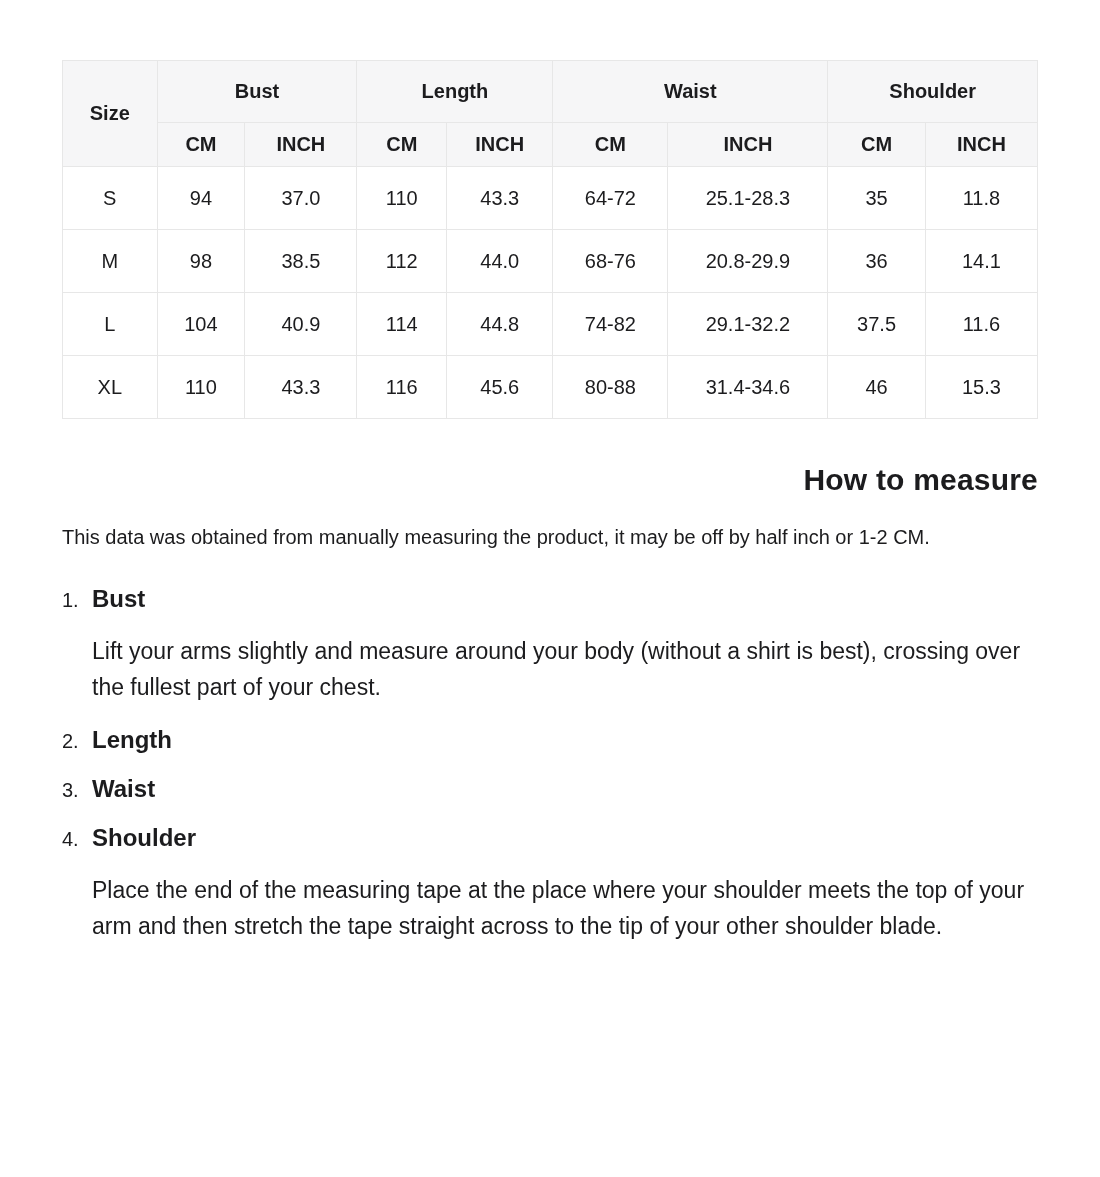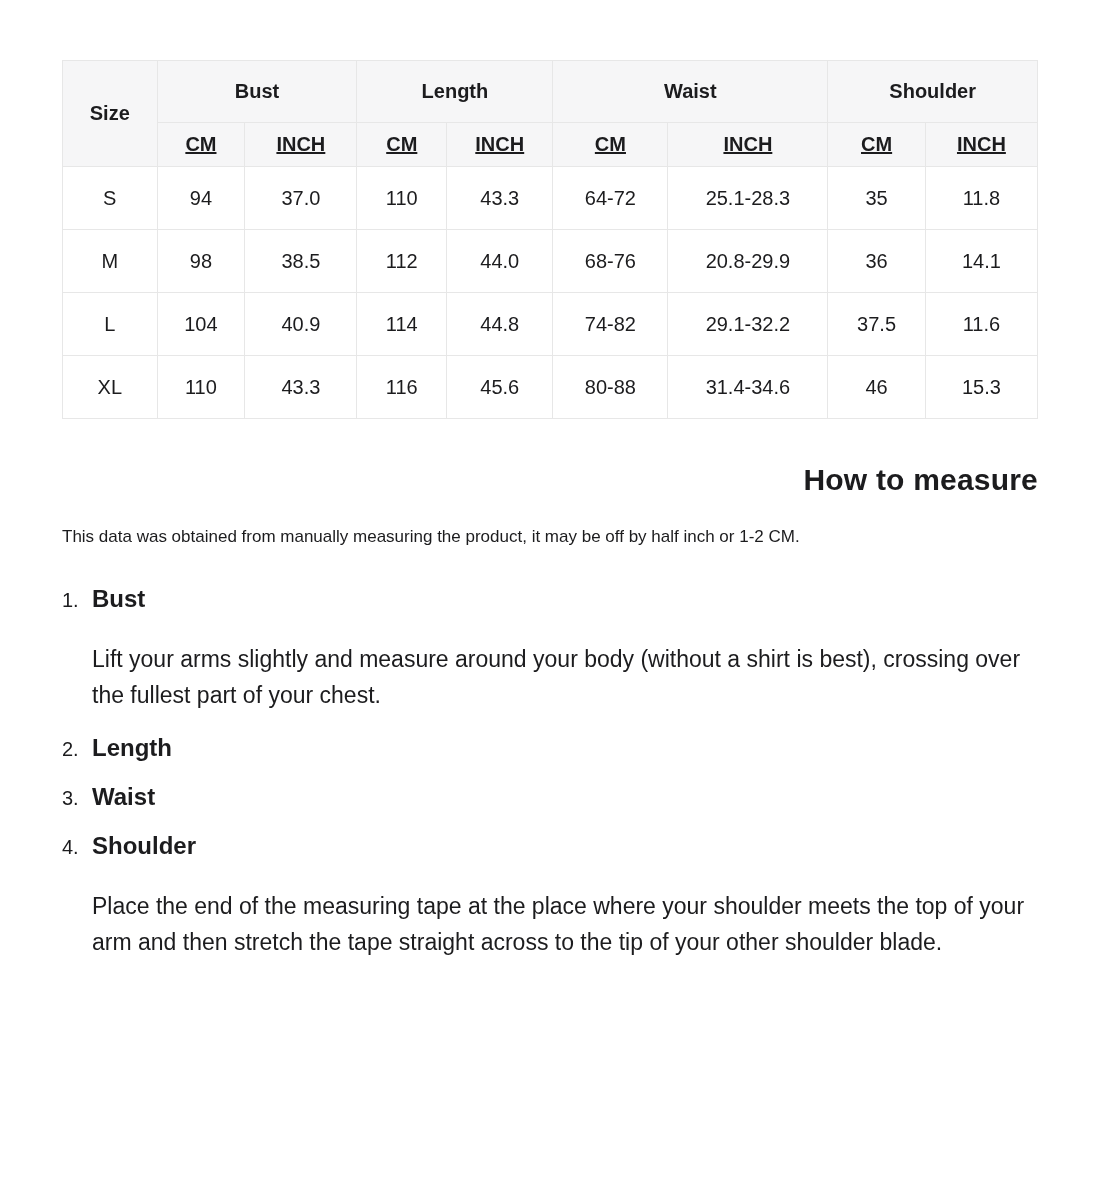--- a/index.html
+++ b/index.html
@@ -29,21 +29,21 @@
     text-align: center;
     vertical-align: middle;
     font-size: 20px;
     color: #1c1c1e;
   }
   table.size-chart thead th {
     background: #f6f6f7;
     font-weight: bold;
   }
   table.size-chart thead tr.group-row th { height: 62px; }
-  table.size-chart thead tr.unit-row th { height: 44px; text-decoration: underline; }
+  table.size-chart thead tr.unit-row th { height: 44px; }
   table.size-chart tbody td { height: 63px; background: #ffffff; }
 
   
   col.c-size   { width: 9.7%; }
   col.c-bcm    { width: 9.0%; }
   col.c-binch  { width: 11.5%; }
   col.c-lcm    { width: 9.2%; }
   col.c-linch  { width: 10.9%; }
   col.c-wcm    { width: 11.8%; }
   col.c-winch  { width: 16.4%; }
@@ -53,21 +53,21 @@
   
   .howto { margin-top: 44px; }
   .howto-title {
     font-size: 30px;
     font-weight: bold;
     letter-spacing: 0.2px;
     text-align: right;
   }
   .howto-intro {
     margin-top: 22px;
-    font-size: 17px;
+    font-size: 20px;
     line-height: 36px;
     max-width: 976px;
   }
   ol.steps {
     margin-top: 30px;
     list-style: none;
   }
   ol.steps li.step { margin-bottom: 21px; }
   .step-head {
     display: flex;
@@ -77,21 +77,21 @@
     width: 30px;
     flex: 0 0 30px;
     font-size: 20px;
     text-align: left;
   }
   .step-title {
     font-size: 24px;
     font-weight: bold;
   }
   .step-desc {
-    margin-top: 28px;
+    margin-top: 20px;
     margin-left: 30px;
     font-size: 23px;
     line-height: 36px;
     max-width: 950px;
   }
 </style>
 </head>
 <body>
 
 <div class="page">

